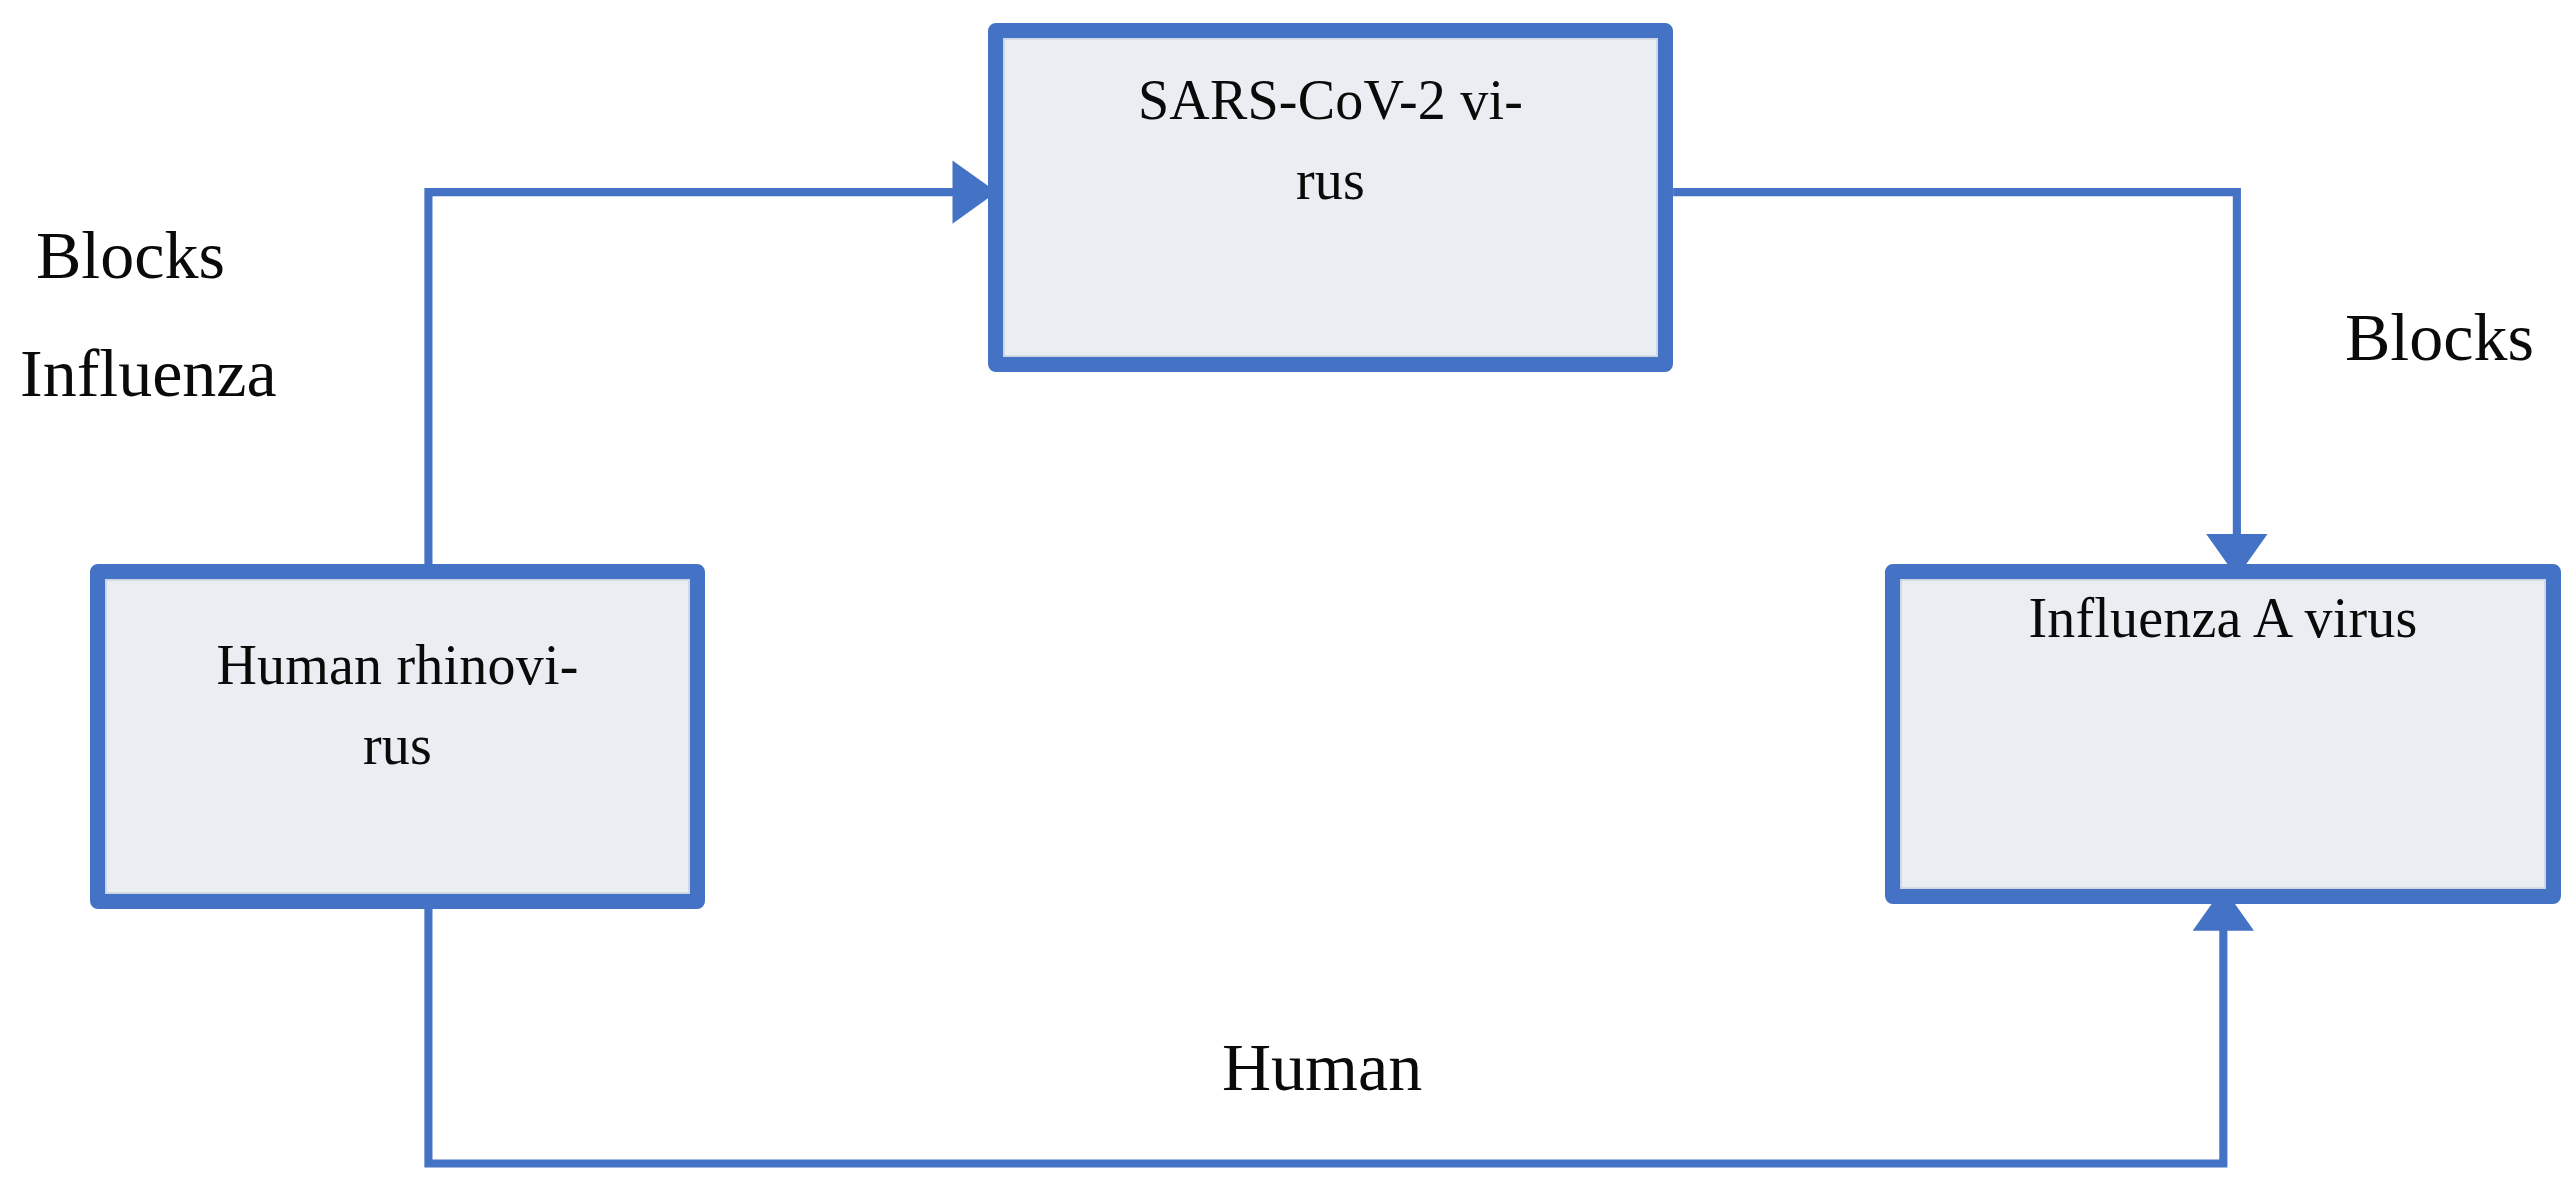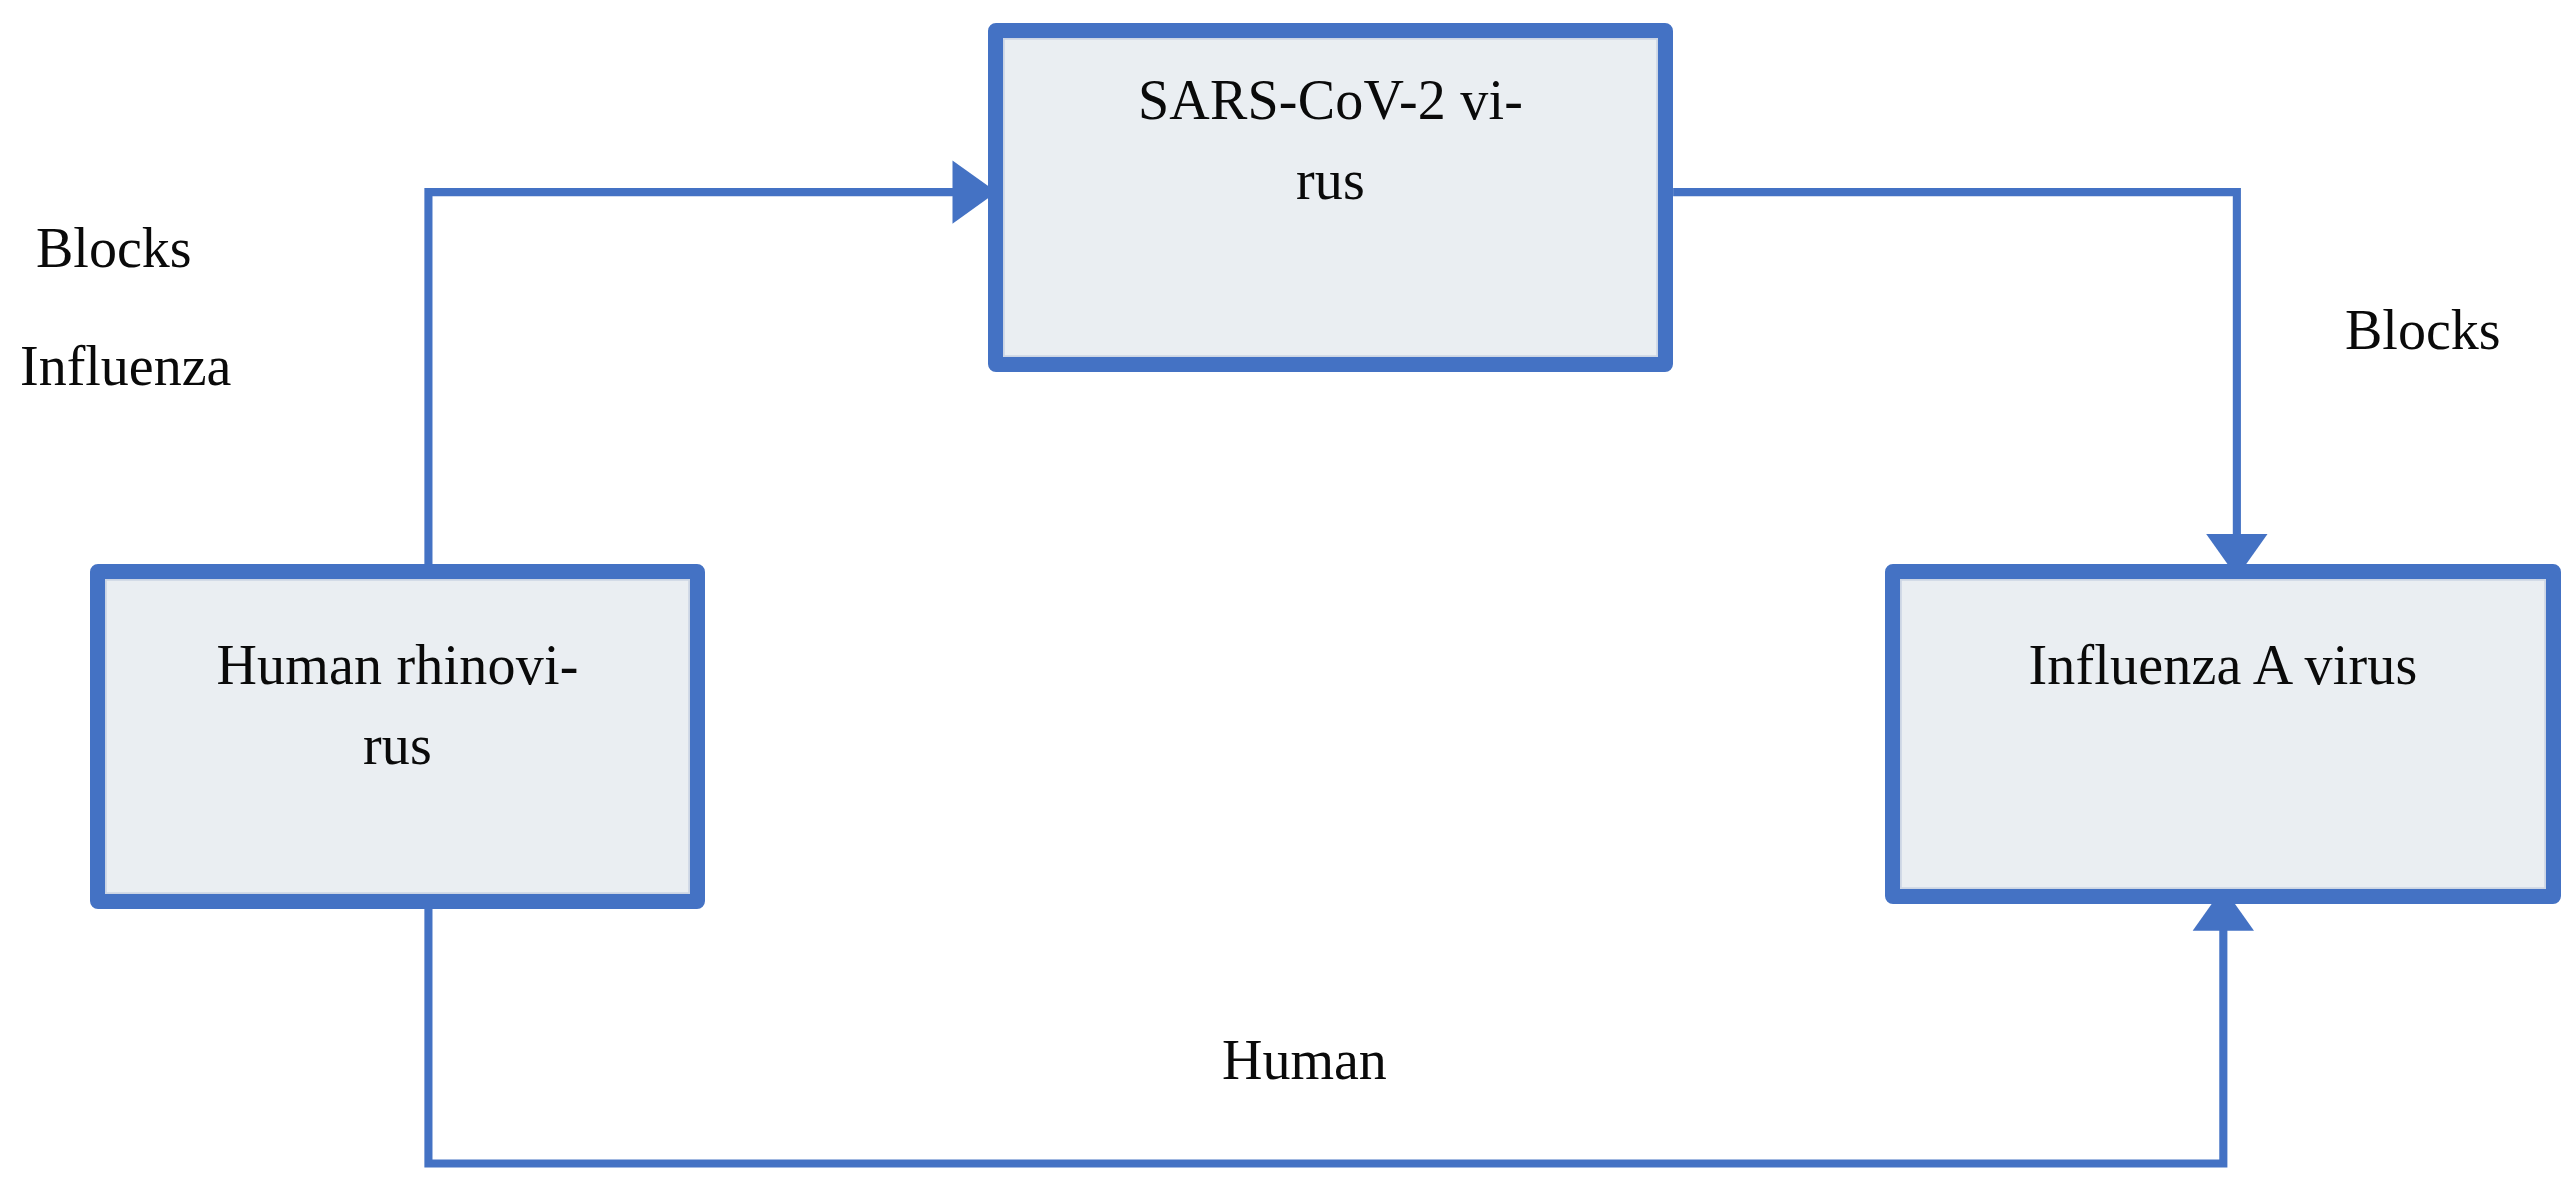--- a/index.html
+++ b/index.html
@@ -68,26 +68,26 @@
     height: 345px;
   }
   #node-rhinovirus .node-label { padding-top: 47px; }
 
   #node-influenza {
     left: 1885px;
     top: 564px;
     width: 676px;
     height: 340px;
   }
-  #node-influenza .node-label { padding-top: 47px; }
+  #node-influenza .node-label { }
 
   
   .edge-label {
     position: absolute;
-    font-size: 56px;
+    font-size: 68px;
     line-height: 1.15;
     color: #0a0a0a;
     white-space: nowrap;
     z-index: 4;
   }
   #edge-label-blocks-left   { left: 36px;   top: 216px; }
   #edge-label-coexists-left { left: 20px;   top: 334px; }
   #edge-label-blocks-right  { left: 2345px; top: 298px; }
   #edge-label-delays-bottom { left: 1222px; top: 1028px; }
 </style>

